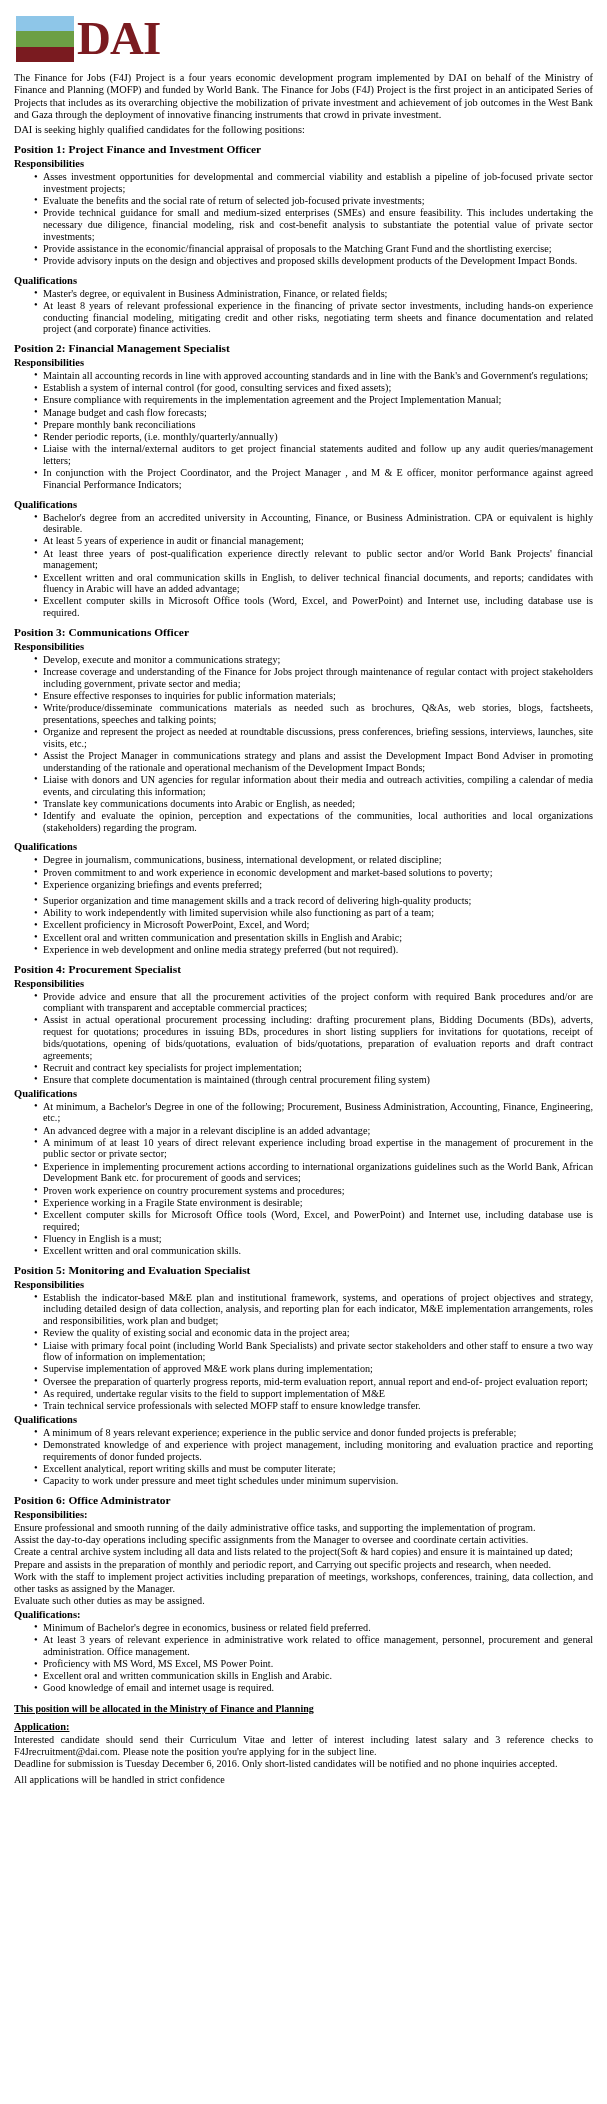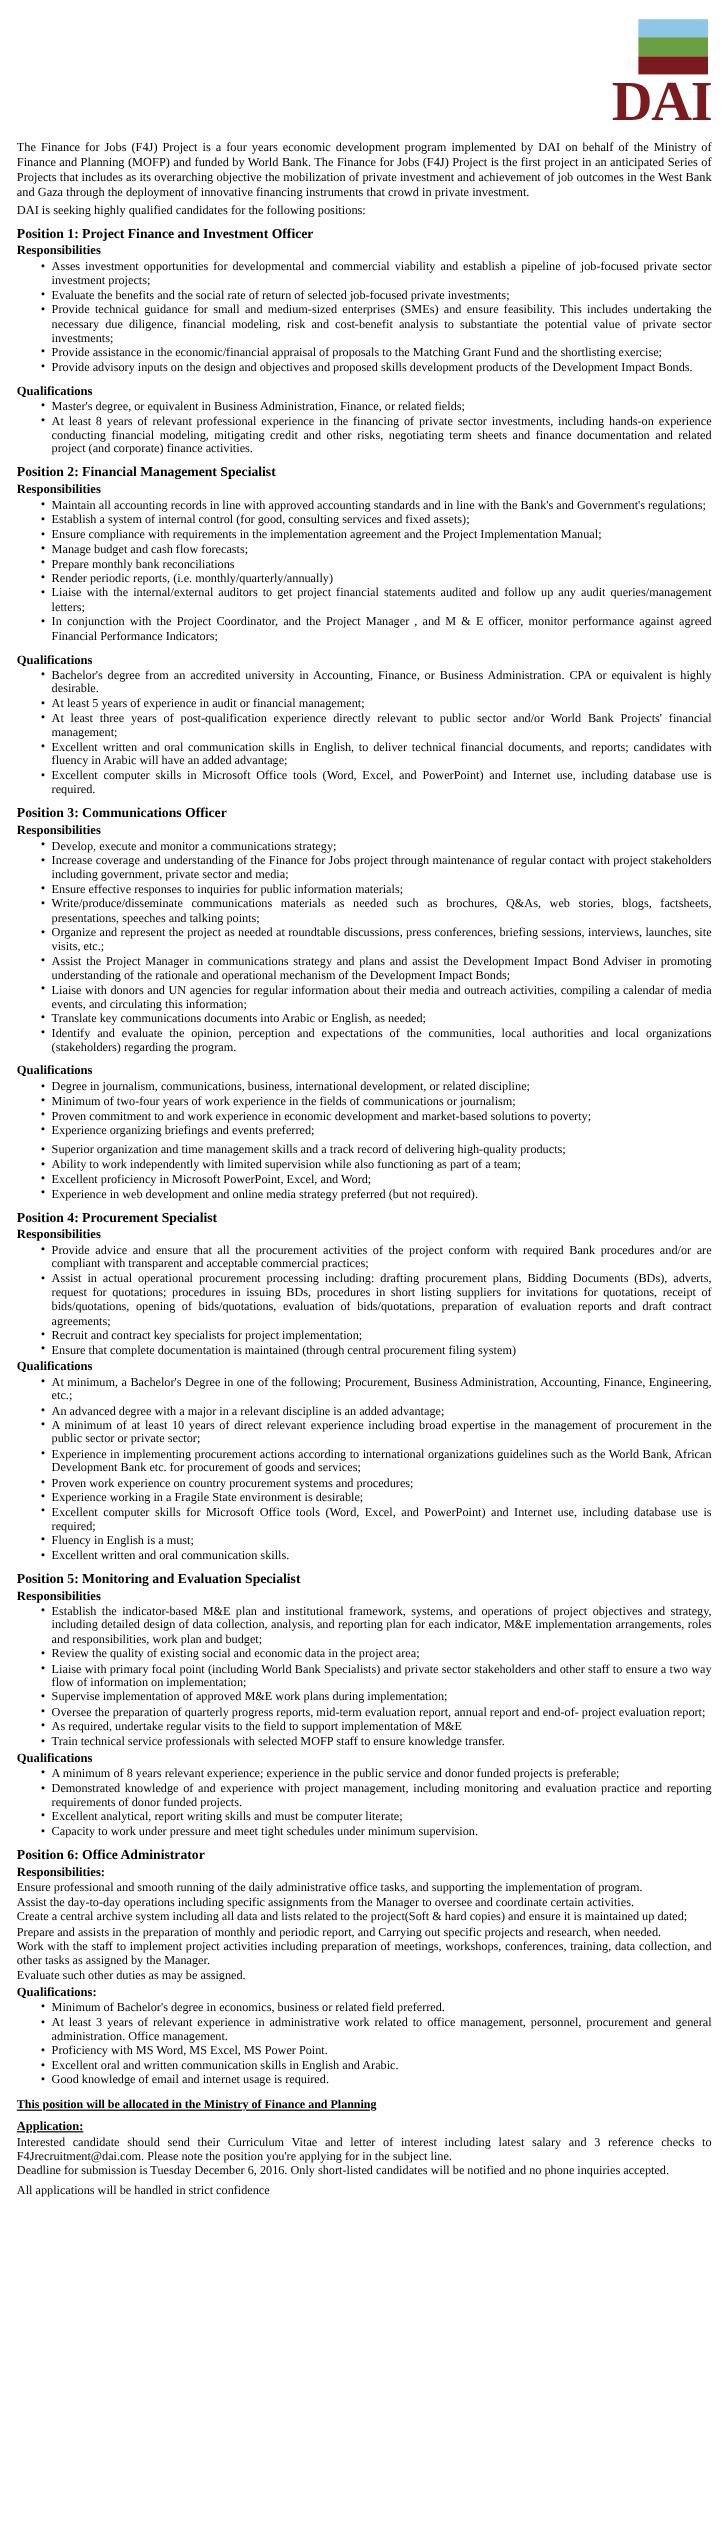--- a/index.html
+++ b/index.html
@@ -16,23 +16,22 @@
   .page {
     width: 607px;
     min-height: 2104px;
     padding: 10px 14px 8px 14px;
     background: #ffffff;
     position: relative;
   }
   
   .logo-row {
     display: flex;
-    align-items: flex-end;
+    align-items: center;
     margin: 4px 0 10px 2px;
-    flex-direction: column;
   }
   .logo-flag {
     width: 58px;
     height: 46px;
     display: flex;
     flex-direction: column;
     margin-right: 3px;
     margin-top: 2px;
   }
   .logo-flag .band { width: 100%; flex: 1 1 0; }
@@ -191,29 +190,29 @@
     <li>Write/produce/disseminate communications materials as needed such as brochures, Q&amp;As, web stories, blogs, factsheets, presentations, speeches and talking points;</li>
     <li>Organize and represent the project as needed at  roundtable discussions, press conferences, briefing sessions, interviews, launches, site visits, etc.;</li>
     <li>Assist the Project Manager in communications strategy and plans and assist the Development Impact Bond Adviser in promoting understanding of the rationale and operational mechanism of the Development Impact Bonds;</li>
     <li>Liaise with donors and UN agencies for regular information about their media and outreach activities, compiling a calendar of media events, and circulating this information;</li>
     <li>Translate key communications documents into Arabic or English, as needed;</li>
     <li>Identify and evaluate the opinion, perception and expectations of the communities, local authorities and local organizations (stakeholders) regarding the program.</li>
   </ul>
   <h3 class="sub gap">Qualifications</h3>
   <ul class="bullets">
     <li>Degree in journalism, communications, business, international development, or related discipline;</li>
-    <li>Minimum of two-four years of work experience in the fields of communications or journalism;</li>
     <li>Proven commitment to and work experience in economic development and market-based solutions to poverty;</li>
     <li>Experience organizing briefings and events preferred;</li>
   </ul>
   <div class="spacer-sm"></div>
   <ul class="bullets">
     <li>Superior organization and time management skills and a track record of delivering high-quality products;</li>
     <li>Ability to work independently with limited supervision while also functioning as part of a team;</li>
     <li>Excellent proficiency in Microsoft PowerPoint, Excel, and Word;</li>
+    <li>Excellent oral and written communication and presentation skills in English and Arabic;</li>
     <li>Experience in web development and online media strategy preferred (but not required).</li>
   </ul>
 
   <h2 class="position">Position 4: Procurement Specialist</h2>
   <h3 class="sub">Responsibilities</h3>
   <ul class="bullets">
     <li>Provide advice and ensure that all the procurement activities of the project conform with required Bank procedures and/or are compliant with transparent and acceptable commercial practices;</li>
     <li>Assist in actual operational procurement processing including: drafting procurement plans, Bidding Documents (BDs), adverts, request for quotations; procedures in issuing BDs, procedures in short listing suppliers for invitations for quotations, receipt of bids/quotations, opening of bids/quotations, evaluation of bids/quotations, preparation of evaluation reports and draft contract agreements;</li>
     <li>Recruit and contract key specialists for project implementation;</li>
     <li>Ensure that complete documentation is maintained (through central procurement filing system)</li>

